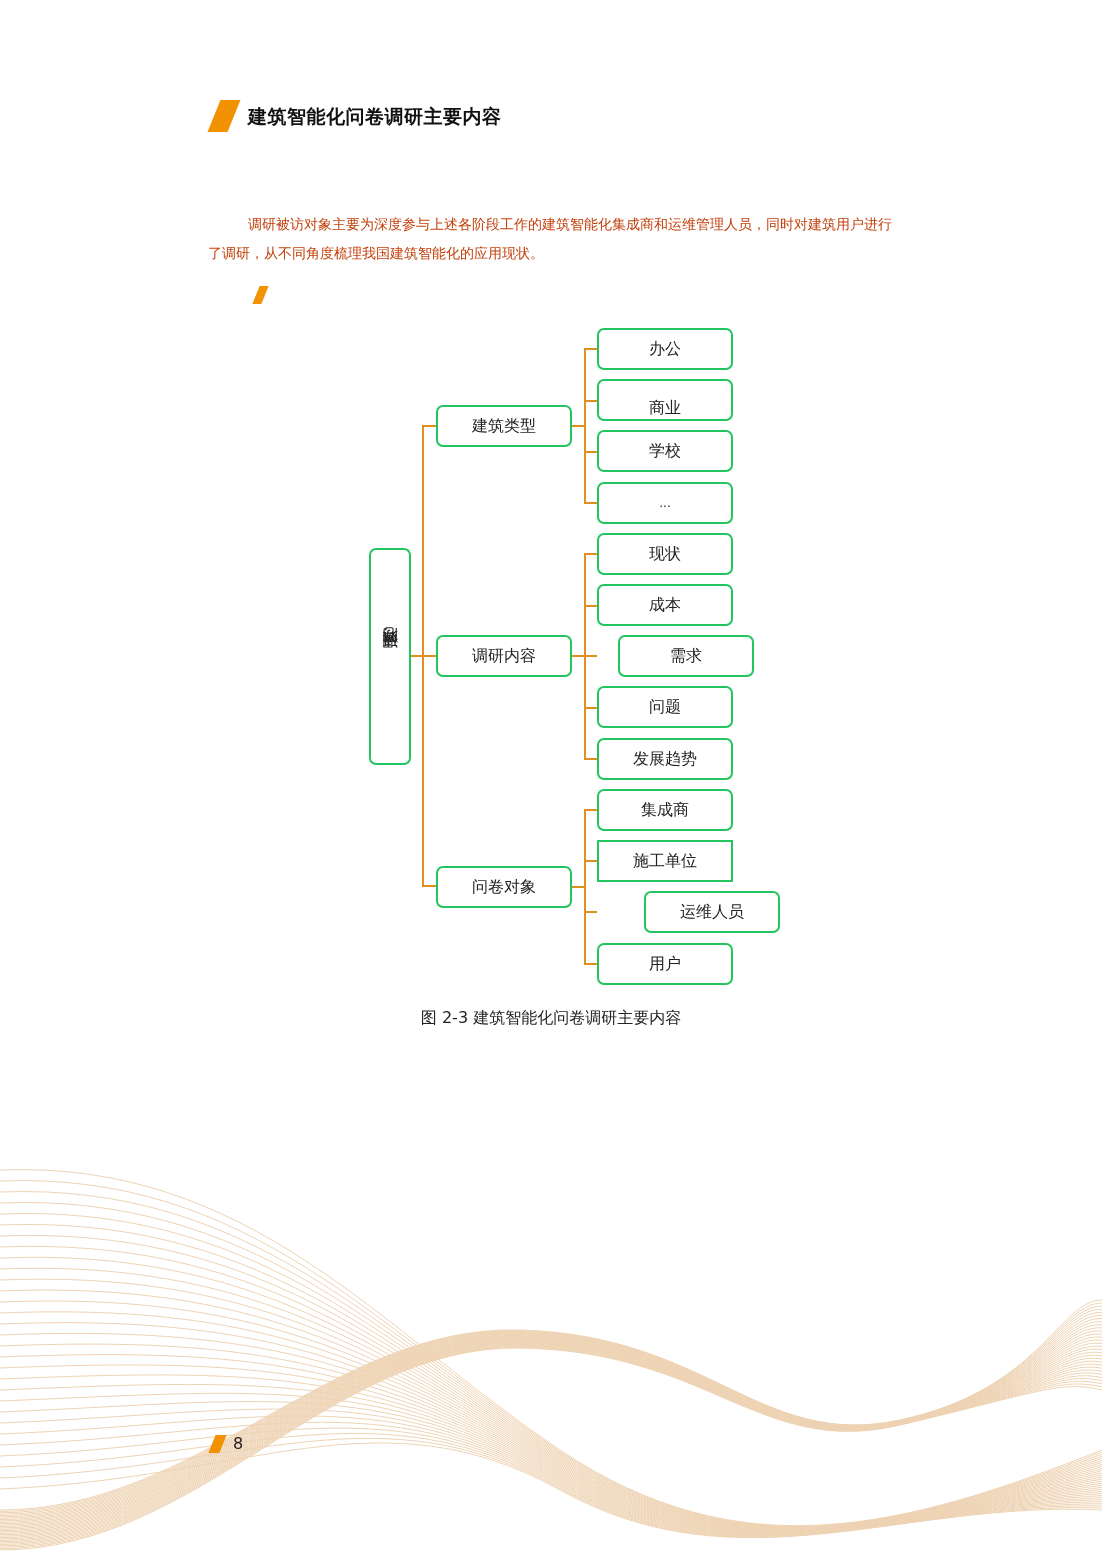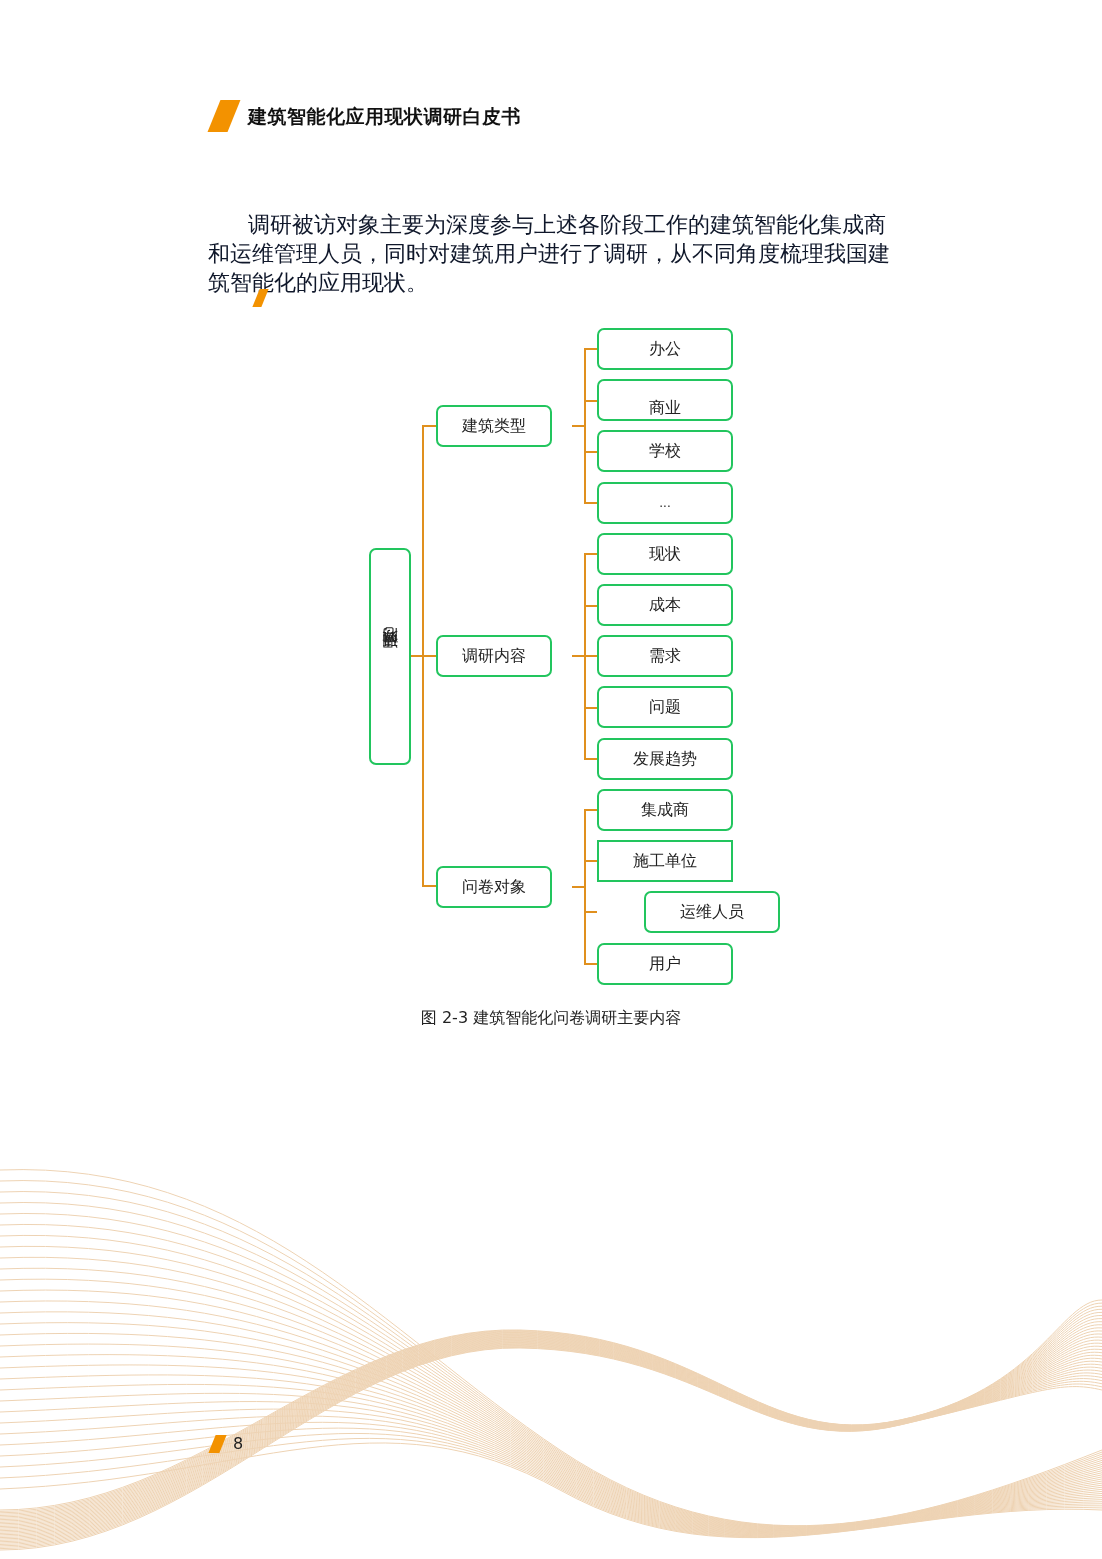--- a/index.html
+++ b/index.html
@@ -13,21 +13,21 @@
       position: absolute; background: #f39200;
       transform: skewX(-22deg);
     }
     .header-slash { left: 214px; top: 100px; width: 20px; height: 32px; }
     .header-title {
       position: absolute; left: 248px; top: 104px;
       font-size: 19px; font-weight: bold; color: #111; letter-spacing: 0.5px;
     }
     .para {
       position: absolute; left: 208px; width: 690px;
-      font-size: 22px; line-height: 29px; color: #0f172a;
+      font-size: 14px; line-height: 29px; color: #c2410c;
       margin: 0;
     }
     .p1 { top: 210px; text-indent: 40px; }
     .p2 { top: 282px; text-indent: 40px; }
     .inline-slash {
       display: inline-block; width: 9px; height: 18px; margin-left: 8px;
       background: #f39200; transform: skewX(-22deg); vertical-align: -3px;
     }
     .node {
       position: absolute; box-sizing: border-box;
@@ -36,38 +36,38 @@
       font-size: 16px; color: #222;
     }
     .node.square { border-radius: 0; }
     .root {
       left: 369px; top: 548px; width: 42px; height: 217px;
     }
     .root span {
       writing-mode: vertical-rl; transform: rotate(180deg);
       font-size: 16px; letter-spacing: 2px;
     }
-    .mid { left: 436px; width: 116px; height: 42px; }
+    .mid { left: 436px; width: 136px; height: 42px; }
     .leaf { left: 597px; width: 136px; height: 42px; }
     .line { position: absolute; background: #e0901e; }
     .caption {
       position: absolute; left: 0; width: 1102px; top: 1008px;
       text-align: center; font-size: 16px; color: #222;
     }
     .footer-slash { left: 212px; top: 1435px; width: 11px; height: 18px; }
     .page-num {
       position: absolute; left: 233px; top: 1434px; font-size: 16px; color: #222;
     }
     .waves { position: absolute; left: 0; top: 1150px; }
   </style>
 </head>
 <body>
 
 <div class="slash header-slash"></div>
-<div class="header-title">建筑智能化应用现状调研白皮书</div>
+<div class="header-title">建筑智能化问卷调研主要内容</div>
 
 <p class="para p1">调研被访对象主要为深度参与上述各阶段工作的建筑智能化集成商和运维管理人员，同时对建筑用户进行了调研，从不同角度梳理我国建筑智能化的应用现状。</p>
 <p class="para p2"><span class="inline-slash"></span></p>
 
 <div>
 
   <div class="node root">
     <span>调研问卷</span>
   </div>
 
@@ -123,21 +123,21 @@
   <div class="node leaf" style="top:482px;">
       <span style="font-size:12px;">...</span>
     </div>
 
   <div class="node leaf" style="top:533px;">
       <span>现状</span>
     </div>
   <div class="node leaf" style="top:584px;">
       <span>成本</span>
     </div>
-  <div class="node leaf" style="top:635px;">
+  <div class="node leaf" style="top:635px;margin-left:21px;">
       <span>需求</span>
     </div>
   <div class="node leaf" style="top:686px;">
       <span>问题</span>
     </div>
   <div class="node leaf" style="top:738px;font-family:Liberation Mono, monospace;">
       <span>发展趋势</span>
     </div>
 
   <div class="node leaf" style="top:789px;">

